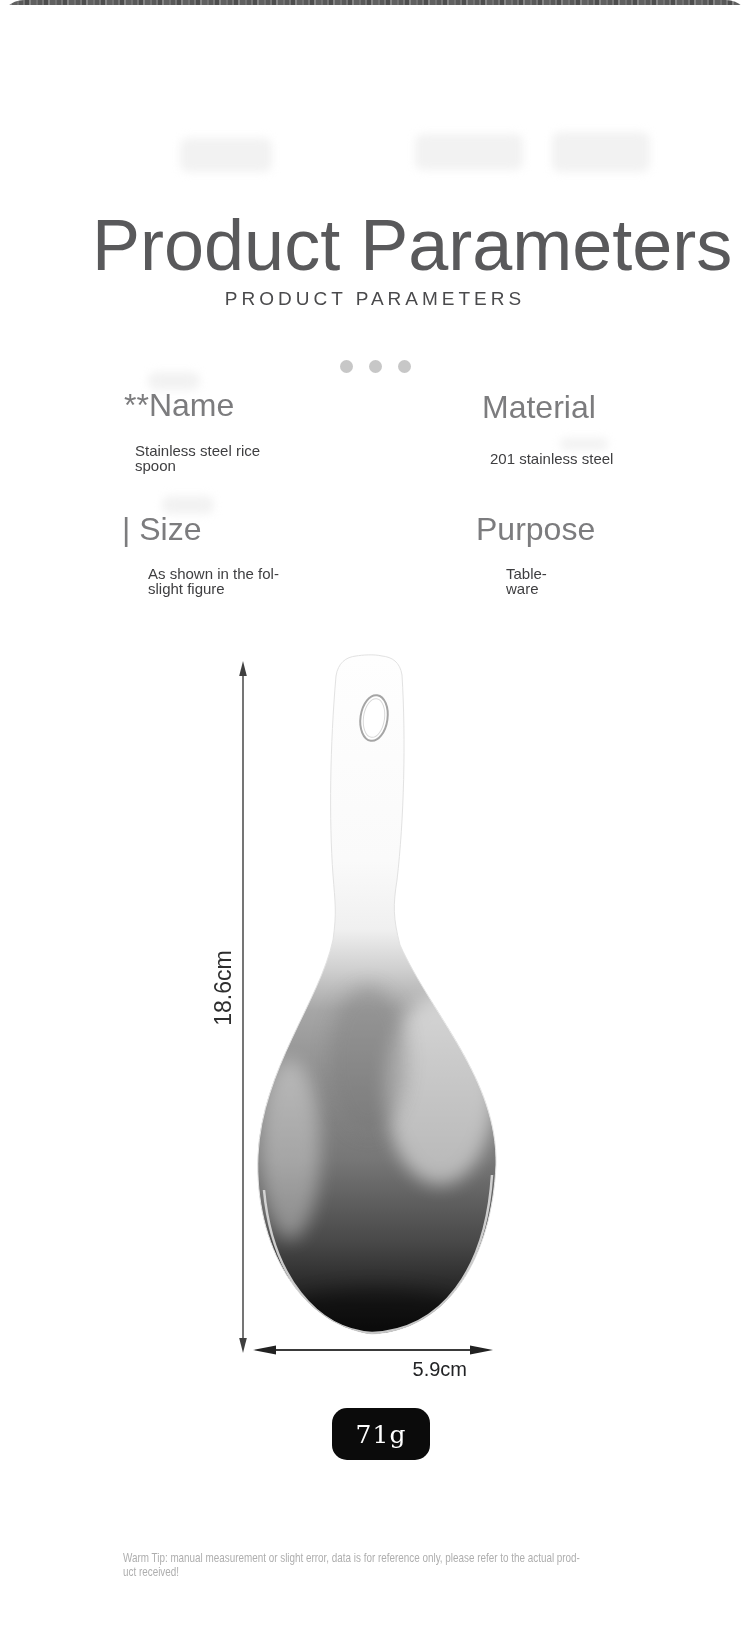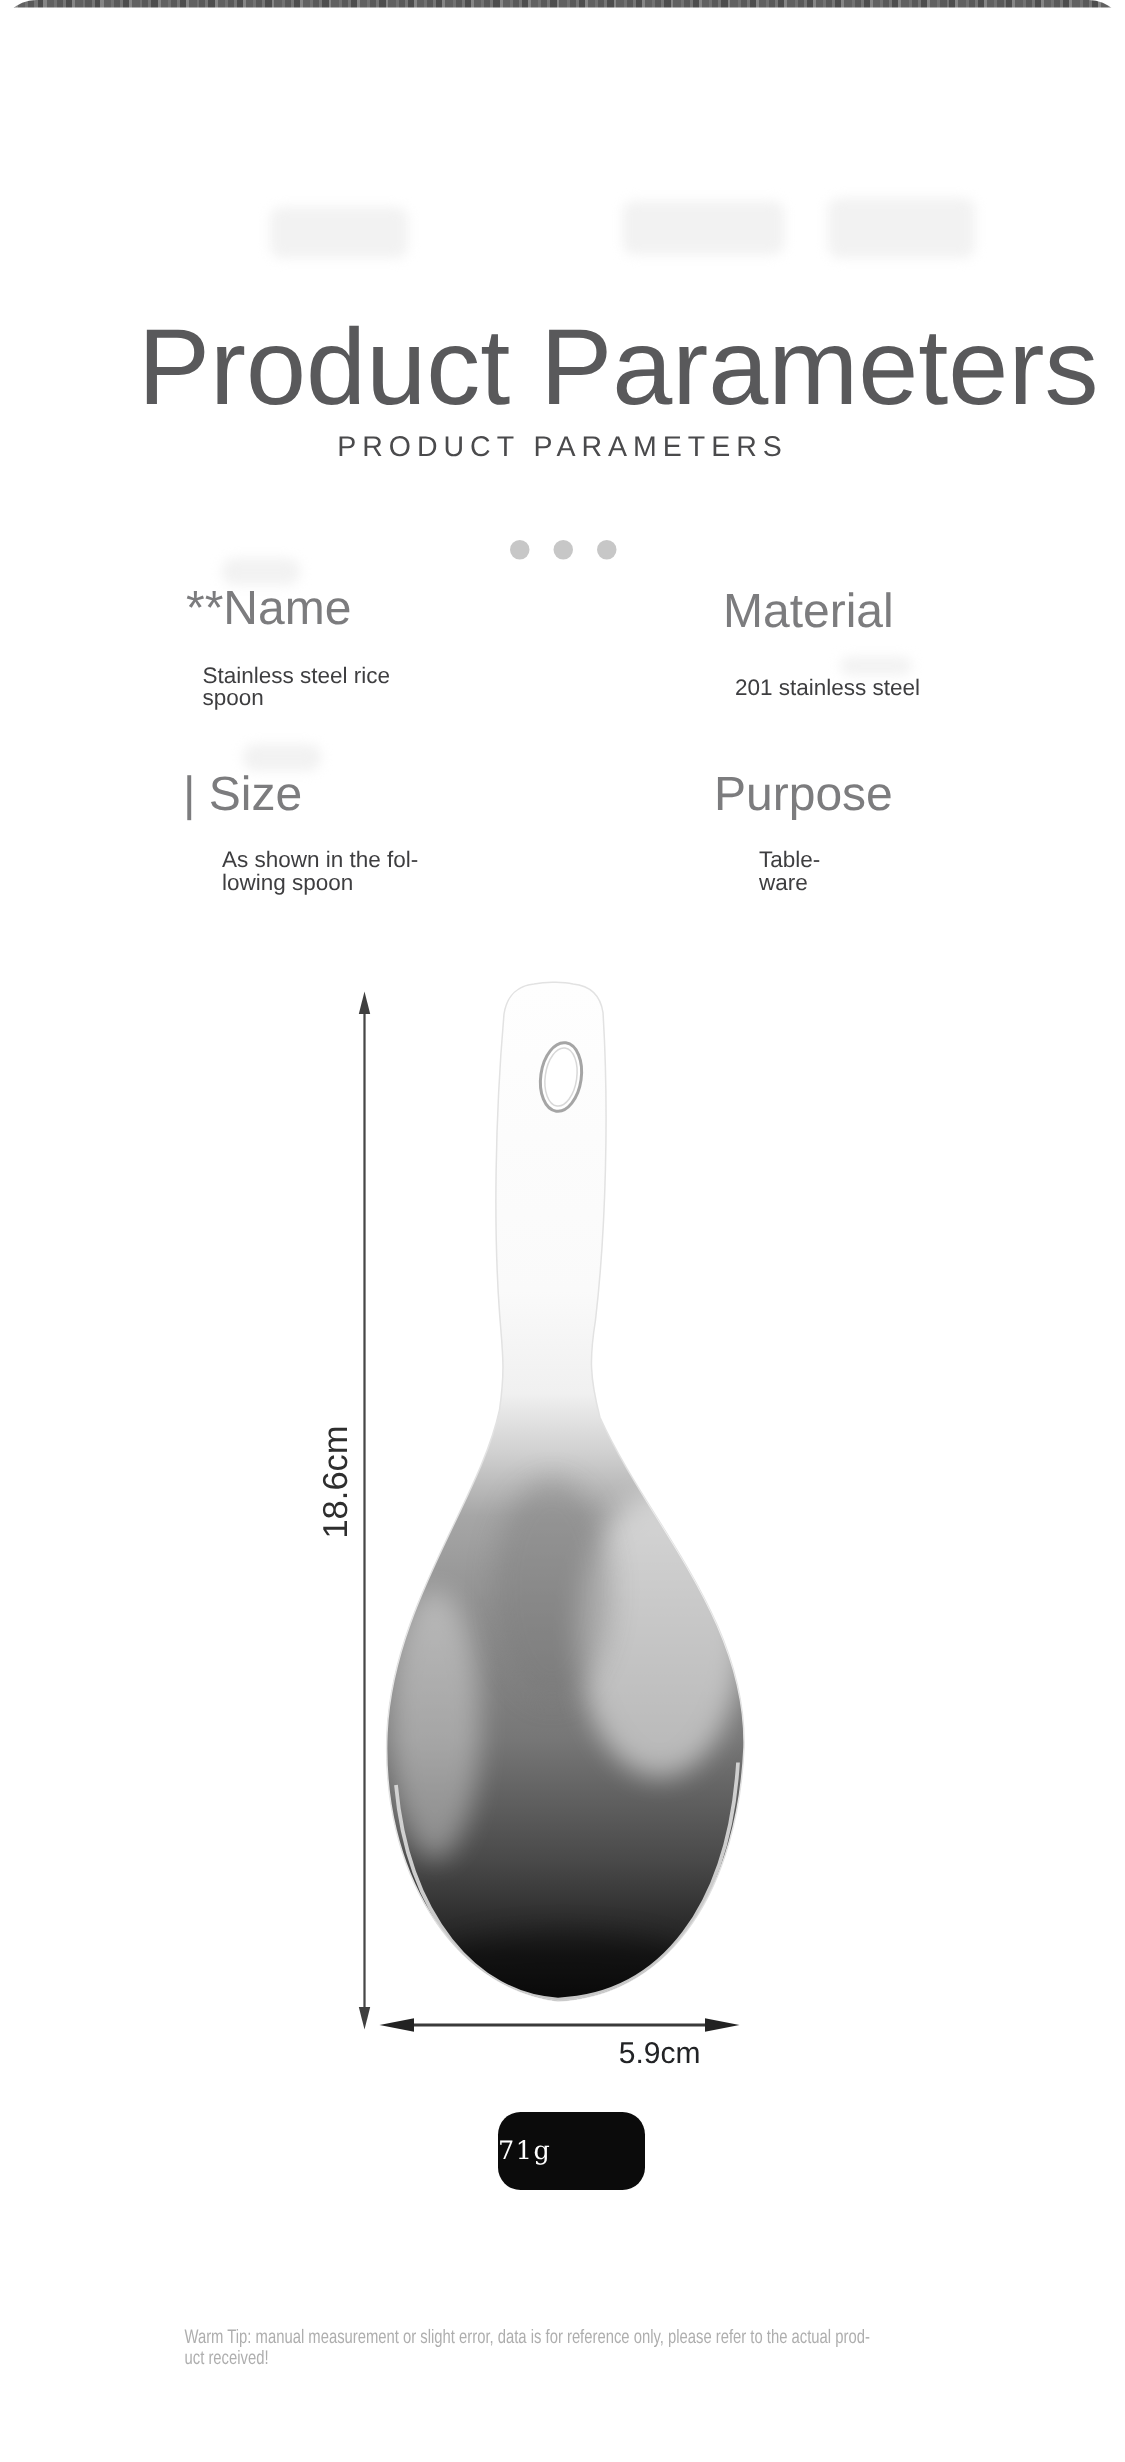--- a/index.html
+++ b/index.html
@@ -70,22 +70,22 @@
     text-align:center;font-size:23px;color:#2e2e2e;
     transform:rotate(-90deg);
   }
   .dim-width-label{
     position:absolute;left:307px;top:1358px;width:160px;
     text-align:right;font-size:20px;color:#222325;
   }
   .weight-badge{
     position:absolute;left:332px;top:1408px;width:98px;height:52px;
     background:#0b0b0b;border-radius:15px;
-    display:flex;align-items:center;justify-content:flex-start;
-    color:#ffffff;font-size:17px;letter-spacing:1px;
+    display:flex;align-items:center;justify-content:center;
+    color:#ffffff;font-size:25px;letter-spacing:1px;
     font-family:"DejaVu Serif", serif;
   }
   .warm-tip{
     position:absolute;left:123px;top:1551px;width:660px;
     font-size:13px;line-height:13.5px;color:#aeaeae;
     transform:scaleX(0.76);transform-origin:0 0;
     white-space:nowrap;
   }
 </style>
 </head>
@@ -118,21 +118,21 @@
 
   <div class="param-value pv-name">
     <div>Stainless steel rice</div>
     <div>spoon</div>
   </div>
   <div class="param-value pv-material">
     <div>201 stainless steel</div>
   </div>
   <div class="param-value pv-size">
     <div>As shown in the fol-</div>
-    <div>lowing spoon</div>
+    <div>slight figure</div>
   </div>
   <div class="param-value pv-purpose">
     <div>Table-</div>
     <div>ware</div>
   </div>
 
   <svg class="figure-svg" viewBox="0 0 320 740" aria-hidden="true">
     <defs>
       <linearGradient id="spoonGrad" gradientUnits="userSpaceOnUse" x1="0" y1="26" x2="0" y2="708">
         <stop offset="0" stop-color="#fefefe"></stop>

